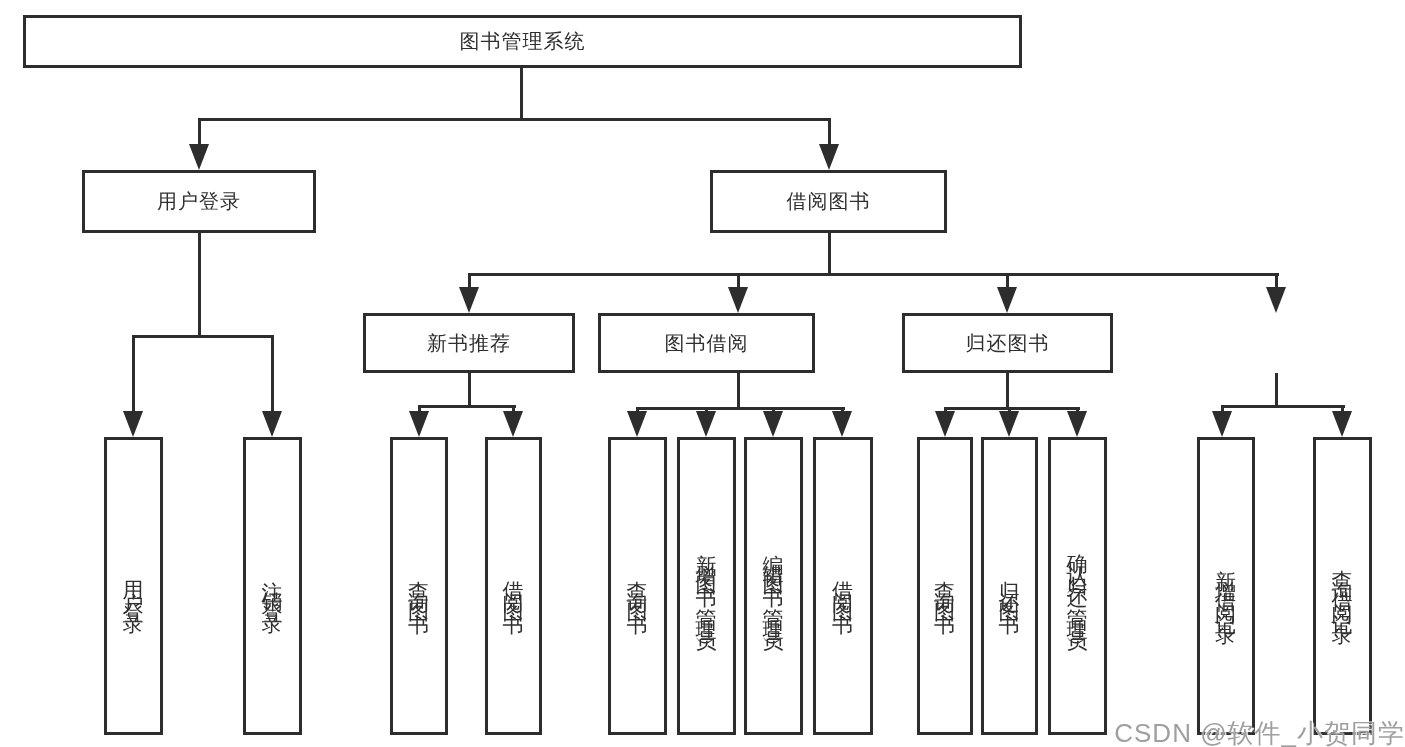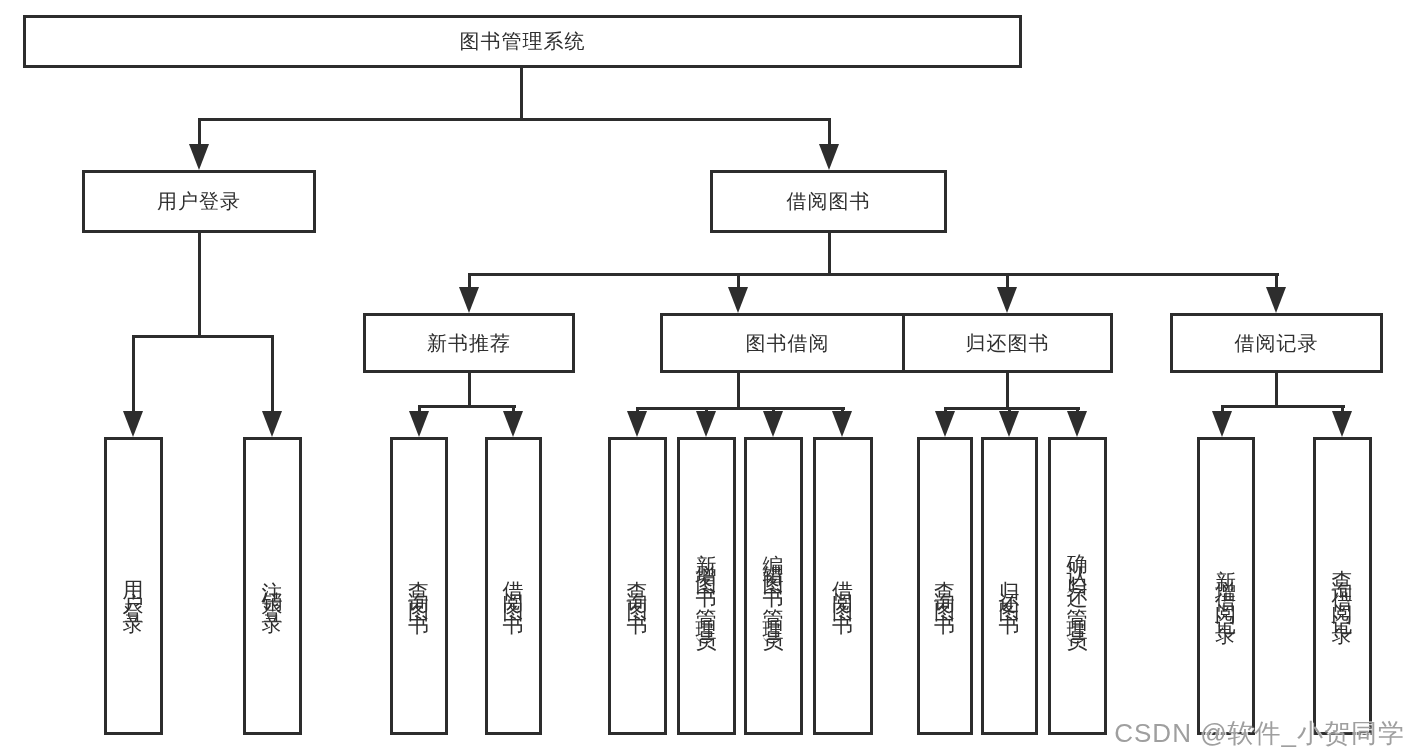--- a/index.html
+++ b/index.html
@@ -75,31 +75,28 @@
   </div>
 
   <div class="node" style="left:710px;top:170px;width:237px;height:63px">
     <span>借阅图书</span>
   </div>
 
   <div class="node" style="left:363px;top:313px;width:212px;height:60px">
     <span>新书推荐</span>
   </div>
 
-  <div class="node" style="left:660px;top:313px;width:255px;height:60px">
+  <div class="node" style="left:598px;top:313px;width:217px;height:60px">
     <span>图书借阅</span>
   </div>
 
   <div class="node" style="left:902px;top:313px;width:211px;height:60px">
     <span>归还图书</span>
   </div>
 
-  <div class="node" style="left:1170px;top:313px;width:213px;height:60px">
-    <span>借阅记录</span>
-  </div>
 
   <div class="vnode" style="left:104px;top:437px;width:59px;height:298px">
     <span class="vlbl">用户登录</span>
   </div>
   <div class="vnode" style="left:243px;top:437px;width:59px;height:298px">
     <span class="vlbl">注销登录</span>
   </div>
 
   <div class="vnode" style="left:390px;top:437px;width:58px;height:298px">
     <span class="vlbl">查询图书</span>

